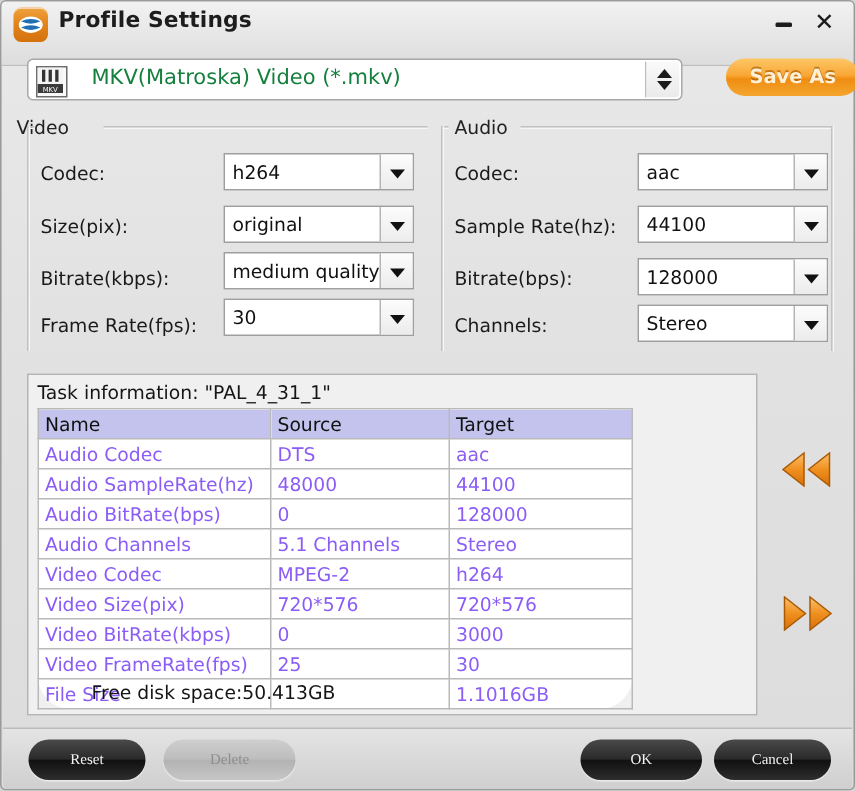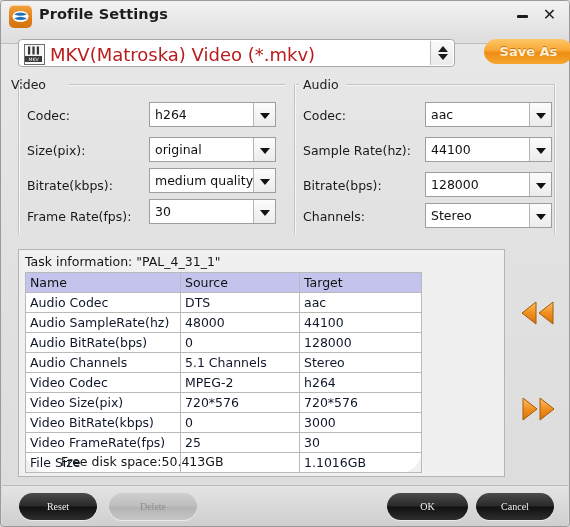--- a/index.html
+++ b/index.html
@@ -70,22 +70,22 @@
     border: 1px solid #a8a8a8;
     border-radius: 4px;
   }
   .mkv-icon {
     position: absolute; left: 5px; top: 4px;
     width: 19px; height: 19px;
     background: #fafafa;
     border: 1px solid #6d6d6d;
   }
   .profile-label {
-    position: absolute; left: 31px; top: 4px;
-    font-size: 18px; color: #b91c1c;
+    position: absolute; left: 42px; top: 4px;
+    font-size: 14px; color: #15803d;
   }
   .spinner {
     position: absolute; right: 1px; top: 1px;
     width: 23px; height: 24px;
     box-sizing: border-box;
     background: linear-gradient(to bottom, #fafafa, #eaeaea);
     border-left: 1px solid #bcbcbc;
     border-radius: 0 3px 3px 0;
     cursor: pointer;
   }
@@ -172,21 +172,21 @@
     table-layout: fixed;
     border-radius: 23px;
   }
   .info-table td, .info-table th {
     border: 1px solid #b9b9b9;
     font-size: 12.5px;
     font-weight: normal;
     text-align: left;
     padding: 1px 0 1px 4px;
     height: 17px;
-    color: #0f172a;
+    color: #8b5cf6;
     overflow: hidden; white-space: nowrap;
   }
   .info-table th {
     background: #c3c3ee;
     color: #111;
   }
   .col-name  { width: 150px; }
   .col-src   { width: 114px; }
   .col-tgt   { width: 117px; }
   .disk-space {

